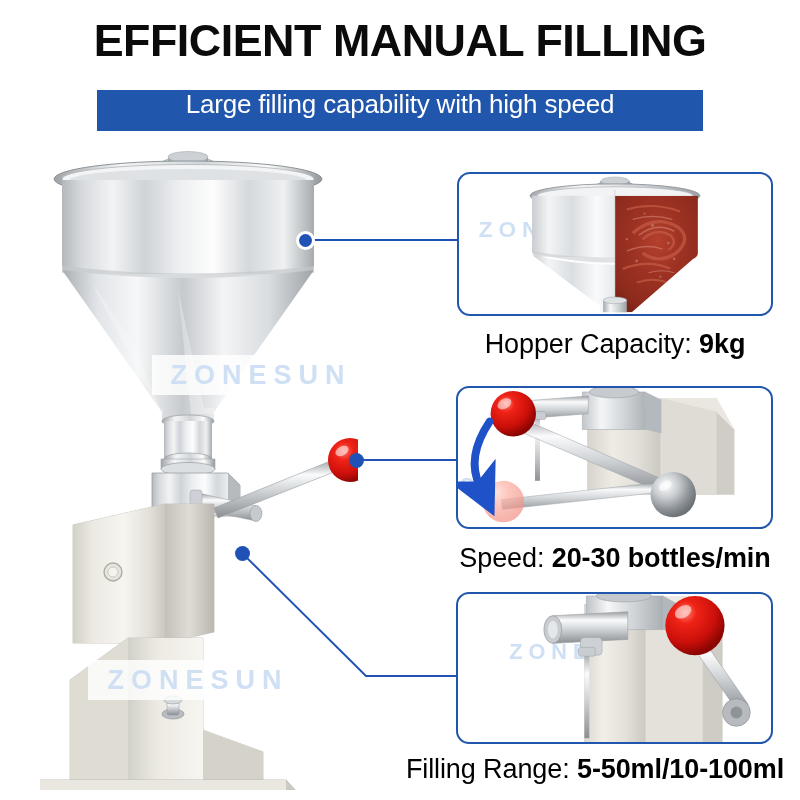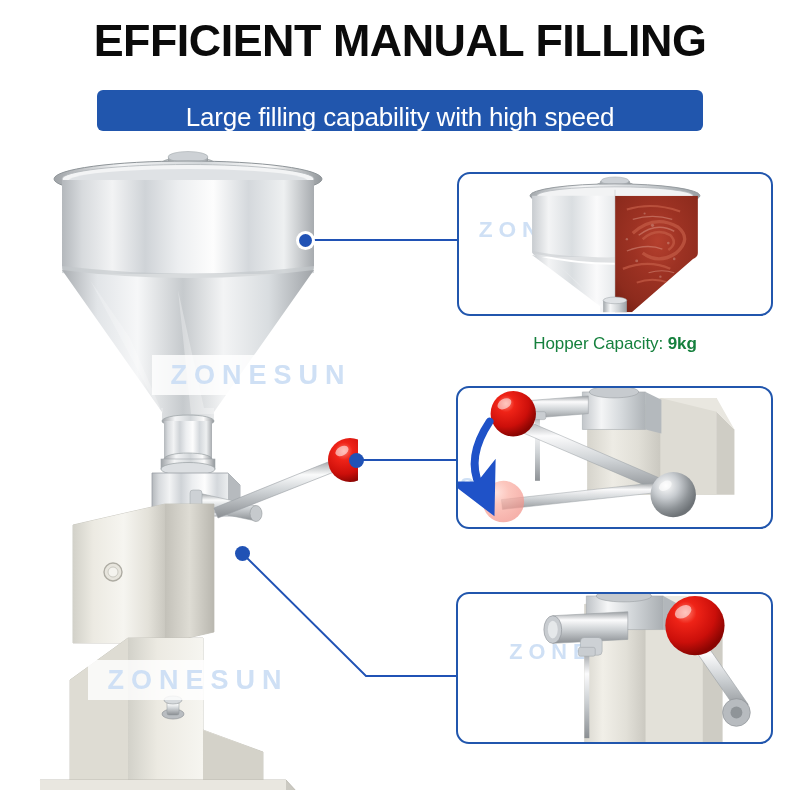--- a/index.html
+++ b/index.html
@@ -21,21 +21,21 @@
     font-weight:bold;
     letter-spacing:-0.5px;
     color:#0b0b0b;
     transform:scaleX(1.02);
     white-space:nowrap;
   }
   .subtitle-band {
     position:absolute; left:97px; top:90px;
     width:606px; height:41px;
     background:#2156ad;
-    display:flex; align-items:flex-end; justify-content:center;border-radius:6px;
+    display:flex; align-items:flex-start; justify-content:center;
   }
   .subtitle-text {
     color:#ffffff;
     font-size:26px; line-height:28px;
     letter-spacing:-0.2px;
     white-space:nowrap;
   }
 
   
   .machine { position:absolute; left:18px; top:140px; width:340px; height:650px; }
@@ -69,22 +69,22 @@
   .panel {
     position:absolute;
     border:2.2px solid #2156ad;
     border-radius:13px;
     background:#ffffff;
     overflow:hidden;
   }
   .panel-art { position:absolute; inset:0; }
   .caption {
     position:absolute;
-    font-size:17px; line-height:30px;
-    color:#15803d;
+    font-size:27px; line-height:30px;
+    color:#000000;
     white-space:nowrap;
     letter-spacing:-0.1px;
   }
   .caption .lead { font-weight:normal; }
   .caption .val  { font-weight:bold; }
 
   
   #panel1 { left:457px; top:172px; width:316px; height:144px; }
   #cap1   { left:457px; top:329px; width:316px; text-align:center; }
   
@@ -401,20 +401,23 @@
       <ellipse cx="210" cy="99" rx="7" ry="4.5" fill="#ffffff" opacity="0.6" transform="rotate(-30 210 99)"></ellipse>
 
       <circle cx="46" cy="115" r="21" fill="url(#p2ghost)" opacity="0.72"></circle>
 
       <circle cx="56" cy="26" r="23" fill="url(#p2ball)"></circle>
       <ellipse cx="47" cy="16" rx="7.5" ry="5" fill="#ffffff" opacity="0.55" transform="rotate(-30 47 16)"></ellipse>
 
       <path d="M32 34 Q8 70 22 99" stroke="#1f52c8" stroke-width="8" fill="none" stroke-linecap="round" marker-end="url(#arrowhead)"></path>
     </svg>
   </div>
+  <div class="caption" id="cap2">
+    <span class="lead">Speed: </span><span class="val">20-30 bottles/min</span>
+  </div>
 
   <div class="panel" id="panel3">
     <svg class="panel-art" viewBox="0 0 317 152">
       <defs>
         <linearGradient id="p3rod" x1="0" y1="0" x2="0" y2="1">
           <stop offset="0%" stop-color="#999da1"></stop>
           <stop offset="26%" stop-color="#fbfbfc"></stop>
           <stop offset="58%" stop-color="#ccd0d3"></stop>
           <stop offset="100%" stop-color="#8b8f93"></stop>
         </linearGradient>
@@ -462,14 +465,17 @@
       <rect x="122" y="54" width="17" height="9" rx="2" fill="#c9cdd1" stroke="#9aa0a4" stroke-width="0.5"></rect>
 
       <path d="M244 40 L294 112 L284 120 L234 48 Z" fill="url(#p3rod)" stroke="#9aa0a4" stroke-width="0.6"></path>
       <circle cx="282" cy="120" r="14" fill="#b7bbbf" stroke="#8d9296" stroke-width="0.7"></circle>
       <circle cx="282" cy="120" r="6" fill="#8f9498"></circle>
 
       <circle cx="240" cy="32" r="30" fill="url(#p3ball)"></circle>
       <ellipse cx="228" cy="18" rx="9" ry="6" fill="#ffffff" opacity="0.55" transform="rotate(-30 228 18)"></ellipse>
     </svg>
   </div>
+  <div class="caption" id="cap3">
+    <span class="lead">Filling Range: </span><span class="val">5-50ml/10-100ml</span>
+  </div>
 
 </div>
 
 </body></html>

